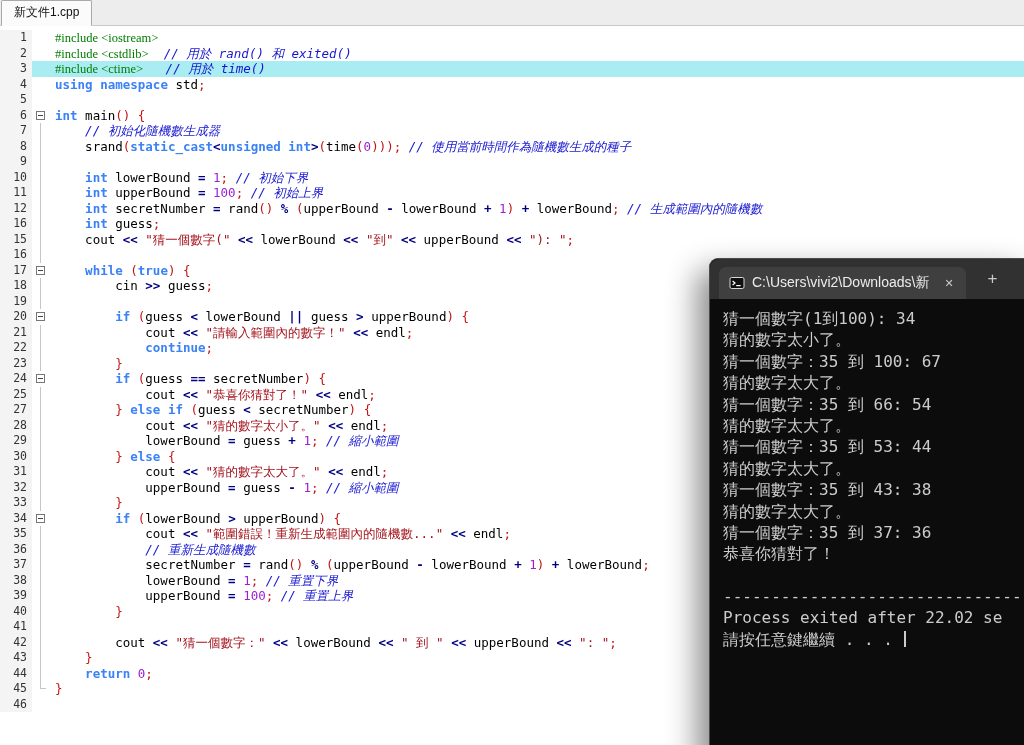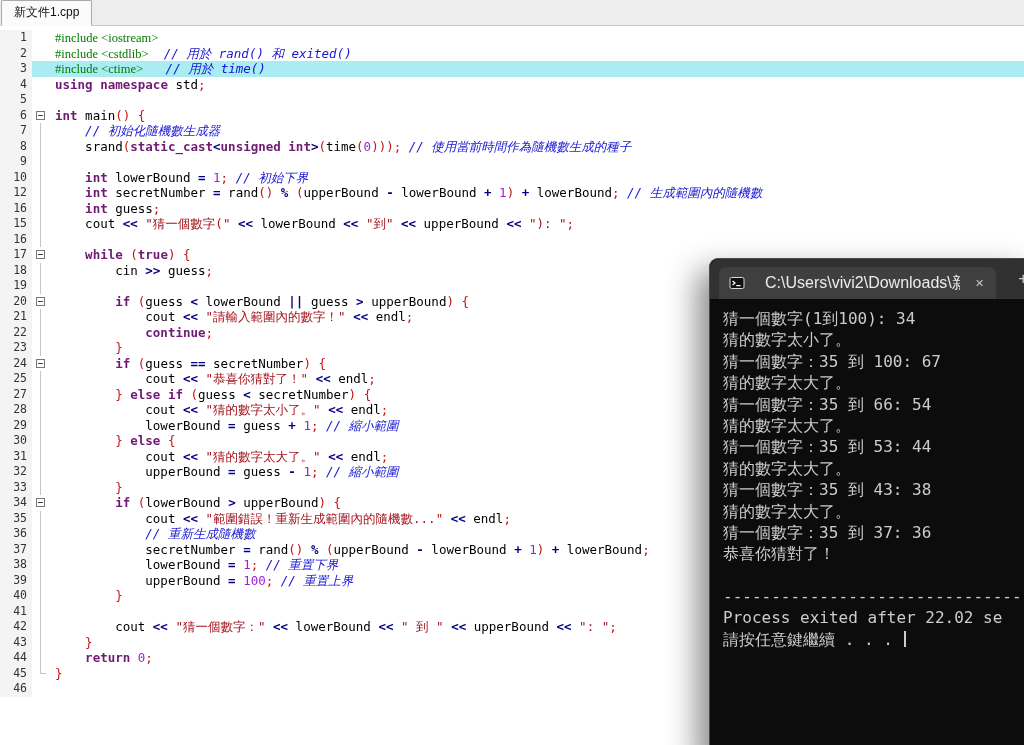--- a/index.html
+++ b/index.html
@@ -24,38 +24,38 @@
   .fold-box{position:absolute;left:4px;top:3px;width:9px;height:9px;box-sizing:border-box;
             border:1px solid #777;background:#fff;}
   .fold-box::after{content:"";position:absolute;left:1px;right:1px;top:3px;height:1px;background:#444;}
   .fv{background-image:linear-gradient(#c6c6c6,#c6c6c6);background-size:1px 100%;
       background-position:8px 0;background-repeat:no-repeat;}
   .fc{background-image:linear-gradient(#c6c6c6,#c6c6c6),linear-gradient(#c6c6c6,#c6c6c6);
       background-size:1px 8px,6px 1px;background-position:8px 0,8px 7px;background-repeat:no-repeat;}
 
   
   .tk-d{color:#000;}
-  .tk-k{color:#701a75;font-weight:bold;}
+  .tk-k{color:#3b82f6;font-weight:bold;}
   .tk-p{color:#007d00;font-family:Liberation Serif, serif;}
   .tk-c{color:#1616d1;font-style:italic;}
   .tk-s{color:#a3131c;}
   .tk-n{color:#9a1fd6;}
   .tk-o{color:#000080;font-weight:bold;}
   .tk-y{color:#c21414;}
 
   
   .terminal{position:absolute;left:709px;top:258px;width:322px;height:500px;z-index:10;
             background:#0c0c0c;border-radius:9px 0 0 0;
             border-left:1px solid #4a4a4a;border-top:1px solid #4a4a4a;
             box-shadow:-12px 12px 30px rgba(0,0,0,.45);}
   .term-titlebar{height:40px;background:#313131;border-radius:9px 0 0 0;
                  display:flex;align-items:flex-end;padding-left:9px;}
   .term-tab{height:32px;display:flex;align-items:center;gap:7px;background:#3f3f3f;
             border-radius:7px 7px 0 0;padding:0 8px 0 10px;}
-  .term-tab-title{font-size:16px;color:#ececec;white-space:nowrap;overflow:hidden;max-width:195px;margin-left:13px;}
+  .term-tab-title{font-size:14px;color:#ececec;white-space:nowrap;overflow:hidden;max-width:195px;}
   .term-tab-close{font-size:11px;color:#c9c9c9;padding:2px 4px;margin-left:4px;cursor:default;}
   .term-newtab{font-size:17px;color:#c9c9c9;padding:0 8px;margin-left:14px;align-self:center;}
   .term-body{height:calc(100% - 40px);padding:9px 0 0 13px;overflow:hidden;}
   .term-line{font-family:"DejaVu Sans Mono","Liberation Mono",monospace;font-size:16px;
              height:21.4px;line-height:21.4px;color:#ccc;white-space:pre;}
   .term-cursor{display:inline-block;width:2px;height:16px;background:#ccc;
                vertical-align:-2px;margin-left:2px;}
   .term-icon svg{display:block;}
 </style>
 </head>
@@ -71,20 +71,21 @@
       <div class="code-row"><span class="gutter-num">1</span><span class="fold-cell"></span><span class="code-text"><span class="tk-p">#include &lt;iostream&gt;</span></span></div>
       <div class="code-row"><span class="gutter-num">2</span><span class="fold-cell"></span><span class="code-text"><span class="tk-p">#include &lt;cstdlib&gt;</span><span class="tk-d">  </span><span class="tk-c">// 用於 rand() 和 exited()</span></span></div>
       <div class="code-row hl"><span class="gutter-num">3</span><span class="fold-cell"></span><span class="code-text"><span class="tk-p">#include &lt;ctime&gt;</span><span class="tk-d">   </span><span class="tk-c">// 用於 time()</span></span></div>
       <div class="code-row"><span class="gutter-num">4</span><span class="fold-cell"></span><span class="code-text"><span class="tk-k">using</span><span class="tk-d"> </span><span class="tk-k">namespace</span><span class="tk-d"> std</span><span class="tk-y">;</span></span></div>
       <div class="code-row"><span class="gutter-num">5</span><span class="fold-cell"></span><span class="code-text"></span></div>
       <div class="code-row"><span class="gutter-num">6</span><span class="fold-cell"><span class="fold-box"></span></span><span class="code-text"><span class="tk-k">int</span><span class="tk-d"> main</span><span class="tk-y">()</span><span class="tk-d"> </span><span class="tk-y">{</span></span></div>
       <div class="code-row"><span class="gutter-num">7</span><span class="fold-cell fv"></span><span class="code-text"><span class="tk-d">    </span><span class="tk-c">// 初始化隨機數生成器</span></span></div>
       <div class="code-row"><span class="gutter-num">8</span><span class="fold-cell fv"></span><span class="code-text"><span class="tk-d">    srand</span><span class="tk-y">(</span><span class="tk-k">static_cast</span><span class="tk-o">&lt;</span><span class="tk-k">unsigned int</span><span class="tk-o">&gt;</span><span class="tk-y">(</span><span class="tk-d">time</span><span class="tk-y">(</span><span class="tk-n">0</span><span class="tk-y">)));</span><span class="tk-d"> </span><span class="tk-c">// 使用當前時間作為隨機數生成的種子</span></span></div>
       <div class="code-row"><span class="gutter-num">9</span><span class="fold-cell fv"></span><span class="code-text"></span></div>
       <div class="code-row"><span class="gutter-num">10</span><span class="fold-cell fv"></span><span class="code-text"><span class="tk-d">    </span><span class="tk-k">int</span><span class="tk-d"> lowerBound </span><span class="tk-o">=</span><span class="tk-d"> </span><span class="tk-n">1</span><span class="tk-y">;</span><span class="tk-d"> </span><span class="tk-c">// 初始下界</span></span></div>
+      <div class="code-row"><span class="gutter-num">11</span><span class="fold-cell fv"></span><span class="code-text"><span class="tk-d">    </span><span class="tk-k">int</span><span class="tk-d"> upperBound </span><span class="tk-o">=</span><span class="tk-d"> </span><span class="tk-n">100</span><span class="tk-y">;</span><span class="tk-d"> </span><span class="tk-c">// 初始上界</span></span></div>
       <div class="code-row"><span class="gutter-num">12</span><span class="fold-cell fv"></span><span class="code-text"><span class="tk-d">    </span><span class="tk-k">int</span><span class="tk-d"> secretNumber </span><span class="tk-o">=</span><span class="tk-d"> rand</span><span class="tk-y">()</span><span class="tk-d"> </span><span class="tk-o">%</span><span class="tk-d"> </span><span class="tk-y">(</span><span class="tk-d">upperBound </span><span class="tk-o">-</span><span class="tk-d"> lowerBound </span><span class="tk-o">+</span><span class="tk-d"> </span><span class="tk-n">1</span><span class="tk-y">)</span><span class="tk-d"> </span><span class="tk-o">+</span><span class="tk-d"> lowerBound</span><span class="tk-y">;</span><span class="tk-d"> </span><span class="tk-c">// 生成範圍內的隨機數</span></span></div>
       <div class="code-row"><span class="gutter-num">16</span><span class="fold-cell fv"></span><span class="code-text"><span class="tk-d">    </span><span class="tk-k">int</span><span class="tk-d"> guess</span><span class="tk-y">;</span></span></div>
       <div class="code-row"><span class="gutter-num">15</span><span class="fold-cell fv"></span><span class="code-text"><span class="tk-d">    cout </span><span class="tk-o">&lt;&lt;</span><span class="tk-d"> </span><span class="tk-s">"猜一個數字("</span><span class="tk-d"> </span><span class="tk-o">&lt;&lt;</span><span class="tk-d"> lowerBound </span><span class="tk-o">&lt;&lt;</span><span class="tk-d"> </span><span class="tk-s">"到"</span><span class="tk-d"> </span><span class="tk-o">&lt;&lt;</span><span class="tk-d"> upperBound </span><span class="tk-o">&lt;&lt;</span><span class="tk-d"> </span><span class="tk-s">"): "</span><span class="tk-y">;</span></span></div>
       <div class="code-row"><span class="gutter-num">16</span><span class="fold-cell fv"></span><span class="code-text"></span></div>
       <div class="code-row"><span class="gutter-num">17</span><span class="fold-cell"><span class="fold-box"></span></span><span class="code-text"><span class="tk-d">    </span><span class="tk-k">while</span><span class="tk-d"> </span><span class="tk-y">(</span><span class="tk-k">true</span><span class="tk-y">)</span><span class="tk-d"> </span><span class="tk-y">{</span></span></div>
       <div class="code-row"><span class="gutter-num">18</span><span class="fold-cell fv"></span><span class="code-text"><span class="tk-d">        cin </span><span class="tk-o">&gt;&gt;</span><span class="tk-d"> guess</span><span class="tk-y">;</span></span></div>
       <div class="code-row"><span class="gutter-num">19</span><span class="fold-cell fv"></span><span class="code-text"></span></div>
       <div class="code-row"><span class="gutter-num">20</span><span class="fold-cell"><span class="fold-box"></span></span><span class="code-text"><span class="tk-d">        </span><span class="tk-k">if</span><span class="tk-d"> </span><span class="tk-y">(</span><span class="tk-d">guess </span><span class="tk-o">&lt;</span><span class="tk-d"> lowerBound </span><span class="tk-o">||</span><span class="tk-d"> guess </span><span class="tk-o">&gt;</span><span class="tk-d"> upperBound</span><span class="tk-y">)</span><span class="tk-d"> </span><span class="tk-y">{</span></span></div>
       <div class="code-row"><span class="gutter-num">21</span><span class="fold-cell fv"></span><span class="code-text"><span class="tk-d">            cout </span><span class="tk-o">&lt;&lt;</span><span class="tk-d"> </span><span class="tk-s">"請輸入範圍內的數字！"</span><span class="tk-d"> </span><span class="tk-o">&lt;&lt;</span><span class="tk-d"> endl</span><span class="tk-y">;</span></span></div>
       <div class="code-row"><span class="gutter-num">22</span><span class="fold-cell fv"></span><span class="code-text"><span class="tk-d">            </span><span class="tk-k">continue</span><span class="tk-y">;</span></span></div>

